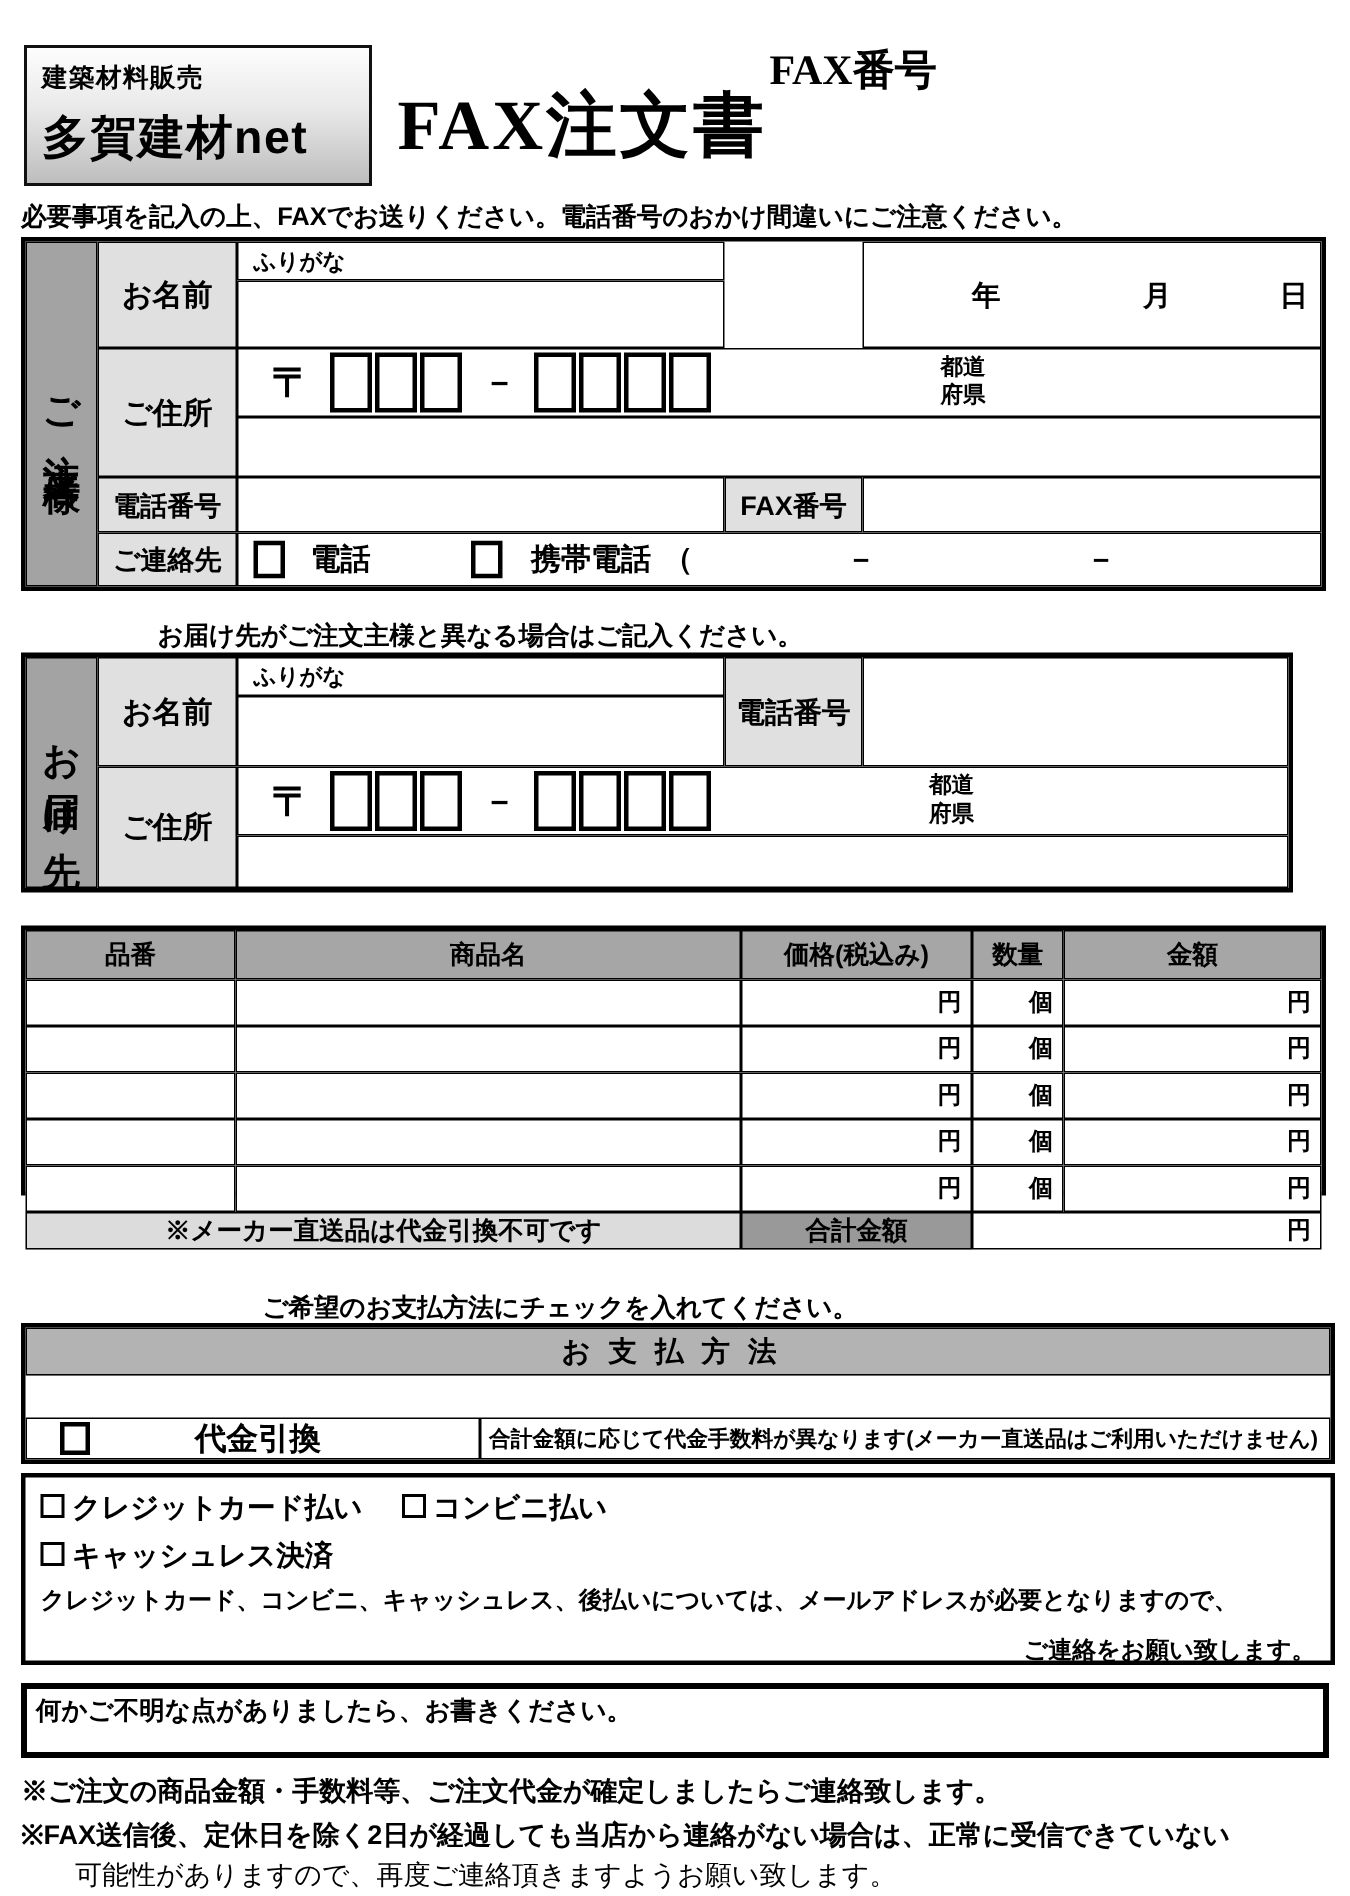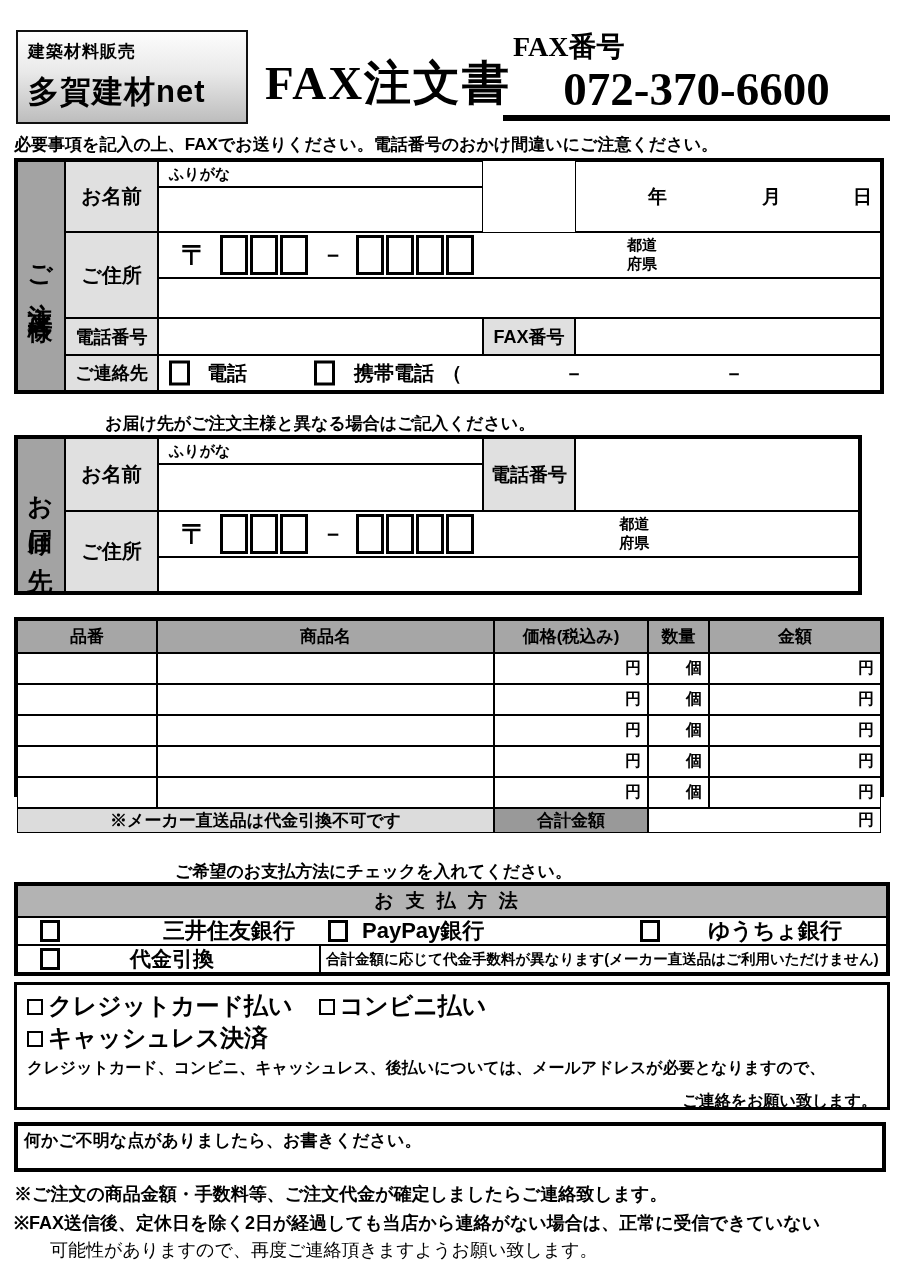--- a/index.html
+++ b/index.html
@@ -78,21 +78,21 @@
   .bankrow span{position:absolute;top:50%;transform:translateY(-50%);
                 font-size:22px;font-weight:bold;}
   .codcell span{position:absolute;top:50%;transform:translateY(-50%);left:112px;
                 font-size:21px;font-weight:bold;}
   .codnote{display:flex;align-items:center;font-size:14.5px;font-weight:bold;
            white-space:nowrap;padding-left:5px;}
 
   
   .other-box{left:14px;top:982px;width:876px;height:128px;border:3px solid #000;
              box-sizing:border-box;padding:5px 10px;font-family:"Liberation Serif",serif;}
-  .opt-line{font-size:24px;font-weight:bold;line-height:32px;white-space:nowrap;}
+  .opt-line{font-size:19px;font-weight:bold;line-height:32px;white-space:nowrap;}
   .cbs{width:16px;height:16px;border:2px solid #000;display:inline-block;
        box-sizing:border-box;margin-right:5px;vertical-align:-1px;background:#fff;}
   .gap{display:inline-block;width:26px;}
   .email-note{font-size:16px;font-weight:bold;line-height:21px;margin-top:3px;}
 
   
   .comment-box{left:14px;top:1122px;width:872px;height:50px;border:4px solid #000;
                box-sizing:border-box;padding:3px 6px;font-family:"Liberation Serif",serif;
                font-size:17px;font-weight:bold;}
   .fnote1{left:14px;top:1182px;font-size:18px;font-weight:bold;}
@@ -102,21 +102,20 @@
 </head>
 <body>
 
 <div class="abs logo-box">
   <div class="logo-l1">建築材料販売</div>
   <div class="logo-l2">多賀建材net</div>
 </div>
 <div class="abs page-title">FAX注文書</div>
 <div class="abs fax-block">
   <div class="fax-label">FAX番号</div>
-  <div class="fax-number">072-370-6600</div>
 </div>
 <div class="abs instruction">必要事項を記入の上、FAXでお送りください。電話番号のおかけ間違いにご注意ください。</div>
 
 <div class="abs tbl t1">
   <div class="c sec" style="grid-row:1/7;grid-column:1;">ご注文者様</div>
 
   <div class="c lab" style="grid-row:1/3;grid-column:2;">お名前</div>
   <div class="c furi" style="grid-row:1;grid-column:3;">ふりがな</div>
   <div class="c" style="grid-row:2;grid-column:3;"></div>
   <div class="c datecell" style="grid-row:1/3;grid-column:5;">
@@ -256,28 +255,20 @@
   <div class="c unit" style="grid-row:7;grid-column:4/6;">
       <span>円</span>
     </div>
 </div>
 
 <div class="abs pay-note">ご希望のお支払方法にチェックを入れてください。</div>
 
 <div class="abs tbl t4">
   <div class="c payhd" style="grid-row:1;grid-column:1/3;">お支払方法</div>
 
-  <div class="c bankrow" style="grid-row:2;grid-column:1/3;">
-    <span class="cb" style="left:22px;"></span>
-    <span style="left:145px;">三井住友銀行</span>
-    <span class="cb" style="left:310px;"></span>
-    <span style="left:344px;">PayPay銀行</span>
-    <span class="cb" style="left:622px;"></span>
-    <span style="left:690px;">ゆうちょ銀行</span>
-  </div>
 
   <div class="c codcell" style="grid-row:3;grid-column:1;">
     <span class="cb" style="left:22px;"></span>
     <span>代金引換</span>
   </div>
   <div class="c codnote" style="grid-row:3;grid-column:2;">合計金額に応じて代金手数料が異なります(メーカー直送品はご利用いただけません)</div>
 </div>
 
 <div class="abs other-box">
   <div class="opt-line">

